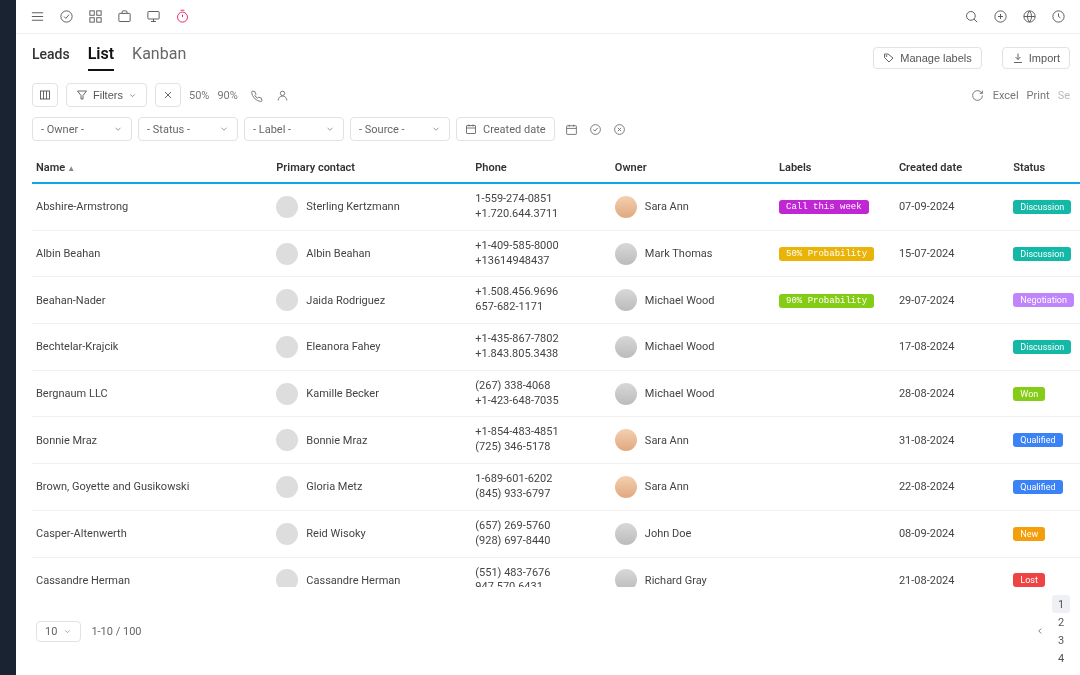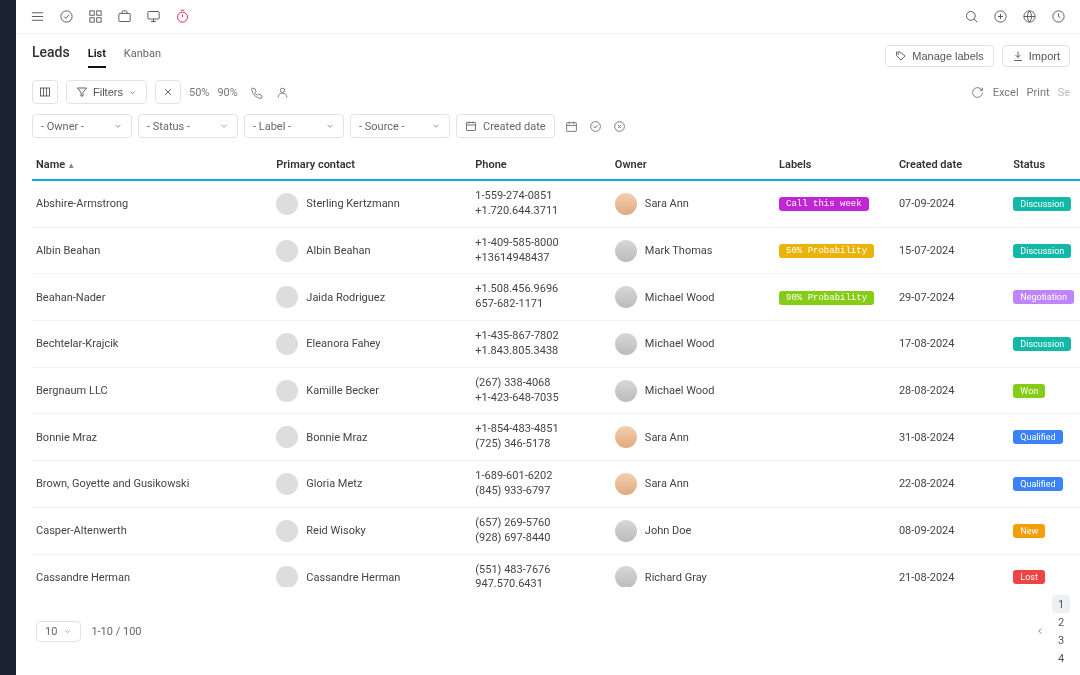--- a/index.html
+++ b/index.html
@@ -10,23 +10,23 @@
 .topbar { height: 34px; display: flex; align-items: center; padding: 0 14px; border-bottom: 1px solid #eee; justify-content: space-between; }
 .topbar-left, .topbar-right { display: flex; align-items: center; gap: 14px; }
 .icon { width: 15px; height: 15px; display: inline-flex; align-items: center; justify-content: center; color: #555; cursor: pointer; }
 .icon svg { width: 15px; height: 15px; stroke: currentColor; fill: none; stroke-width: 1.5; }
 .icon.accent { color: #e91e63; }
 .icon.accent svg { stroke: #e91e63; }
 .content { padding: 10px 0 0 16px; display: flex; flex-direction: column; flex: 1; overflow: hidden; }
 .header-row { display: flex; justify-content: space-between; align-items: center; padding-right: 10px; }
 .tabs { display: flex; align-items: baseline; gap: 18px; }
 .page-title { font-size: 14px; font-weight: 500; color: #333; }
-.tab { font-size: 11px; color: #666; cursor: pointer; padding-bottom: 6px; border-bottom: 2px solid transparent; }
+.tab { font-size: 16px; color: #666; cursor: pointer; padding-bottom: 6px; border-bottom: 2px solid transparent; }
 .tab.active { color: #111; font-weight: 600; border-bottom-color: #111; }
-.header-actions { display: flex; gap: 8px; padding-left: 36px; }
+.header-actions { display: flex; gap: 20px; padding-left: 36px; }
 .btn-link { display: flex; align-items: center; gap: 5px; font-size: 11px; color: #555; background: #fff; border: 1px solid #e2e2e2; border-radius: 4px; padding: 4px 9px; cursor: pointer; }
 .btn-link svg { width: 12px; height: 12px; stroke: currentColor; fill: none; stroke-width: 1.8; }
 .toolbar { display: flex; align-items: center; gap: 20px; margin-top: 12px; justify-content: space-between; padding-right: 10px; }
 .toolbar-left, .toolbar-right { display: flex; align-items: center; gap: 8px; }
 .tb-btn { display: flex; align-items: center; gap: 5px; font-size: 11px; color: #555; background: #fff; border: 1px solid #e2e2e2; border-radius: 4px; padding: 4px 9px; cursor: pointer; height: 24px; }
 .tb-btn.iconbtn { padding: 4px 6px; }
 .tb-btn svg { width: 12px; height: 12px; stroke: currentColor; fill: none; stroke-width: 1.8; }
 .tb-text { font-size: 11px; color: #777; }
 .filter-row { display: flex; gap: 6px; margin-top: 10px; align-items: center; }
 .select { display: flex; align-items: center; justify-content: space-between; font-size: 11px; color: #666; background: #fff; border: 1px solid #e2e2e2; border-radius: 4px; padding: 5px 8px; cursor: pointer; height: 24px; }

